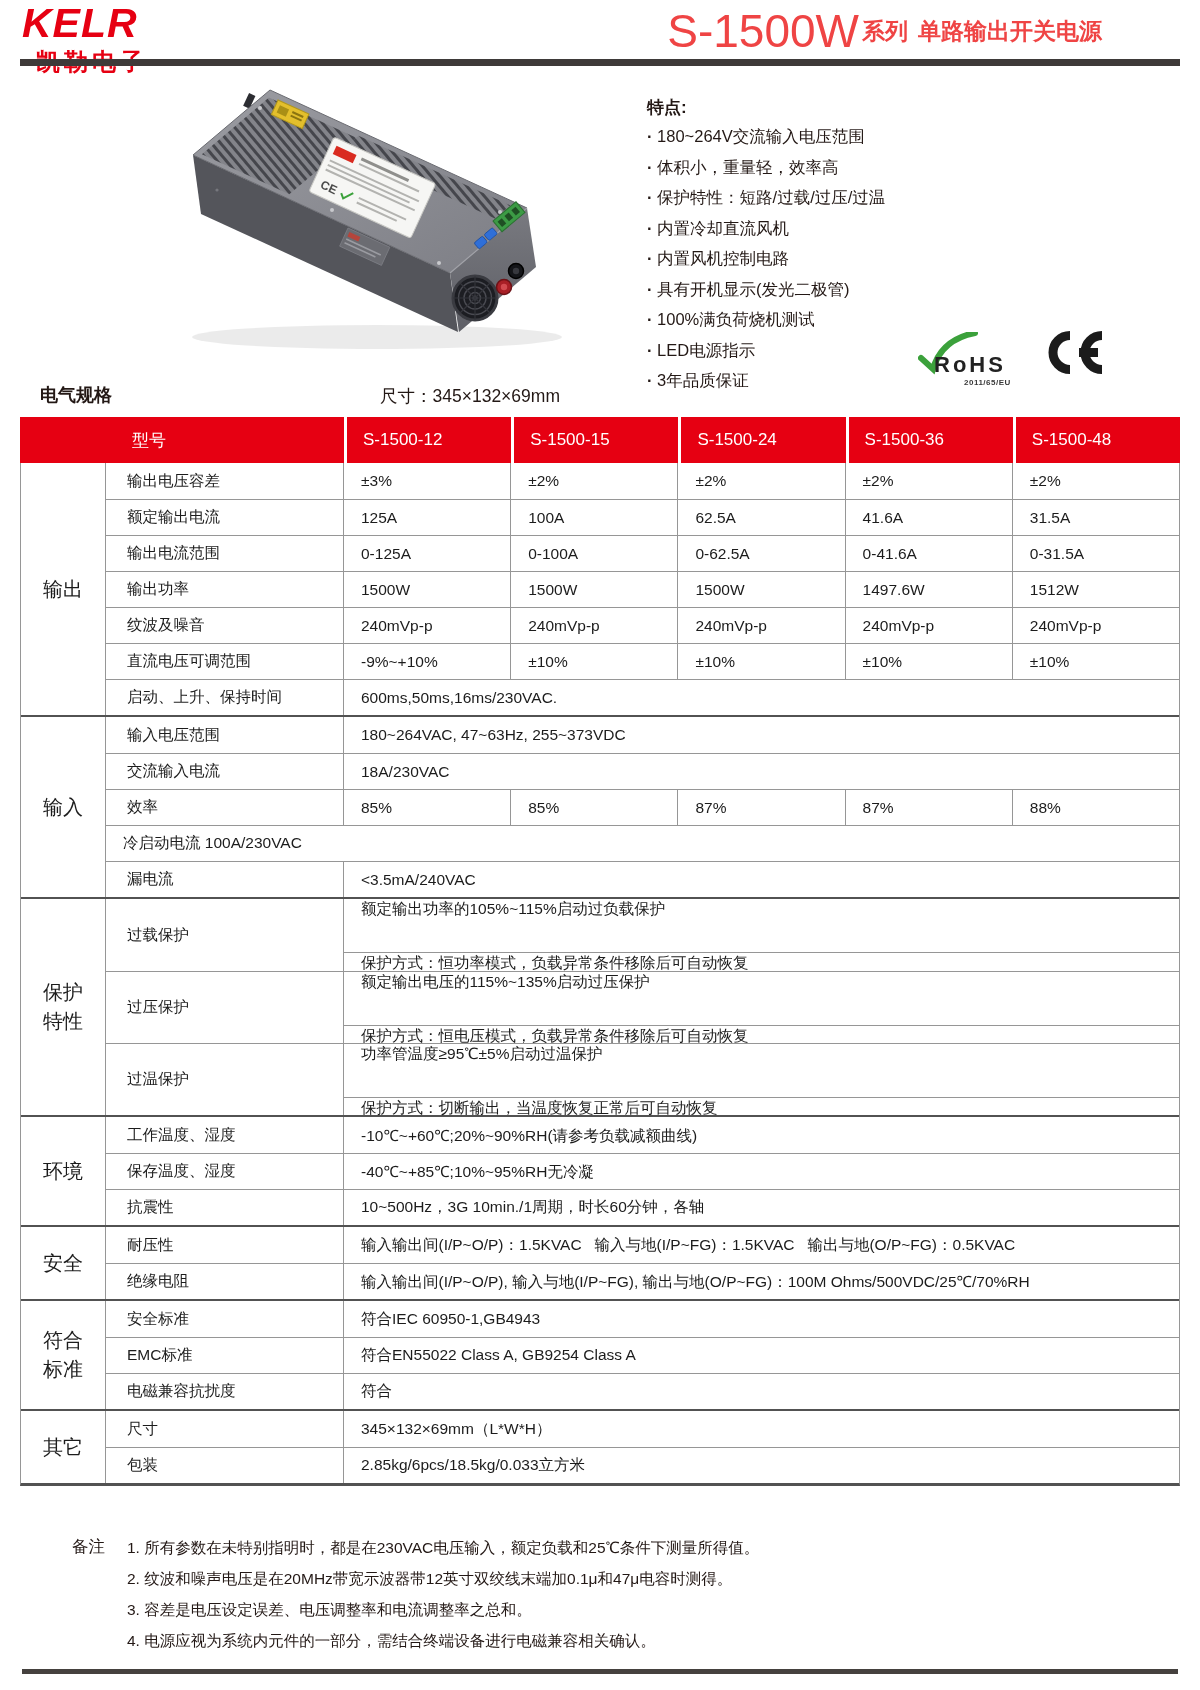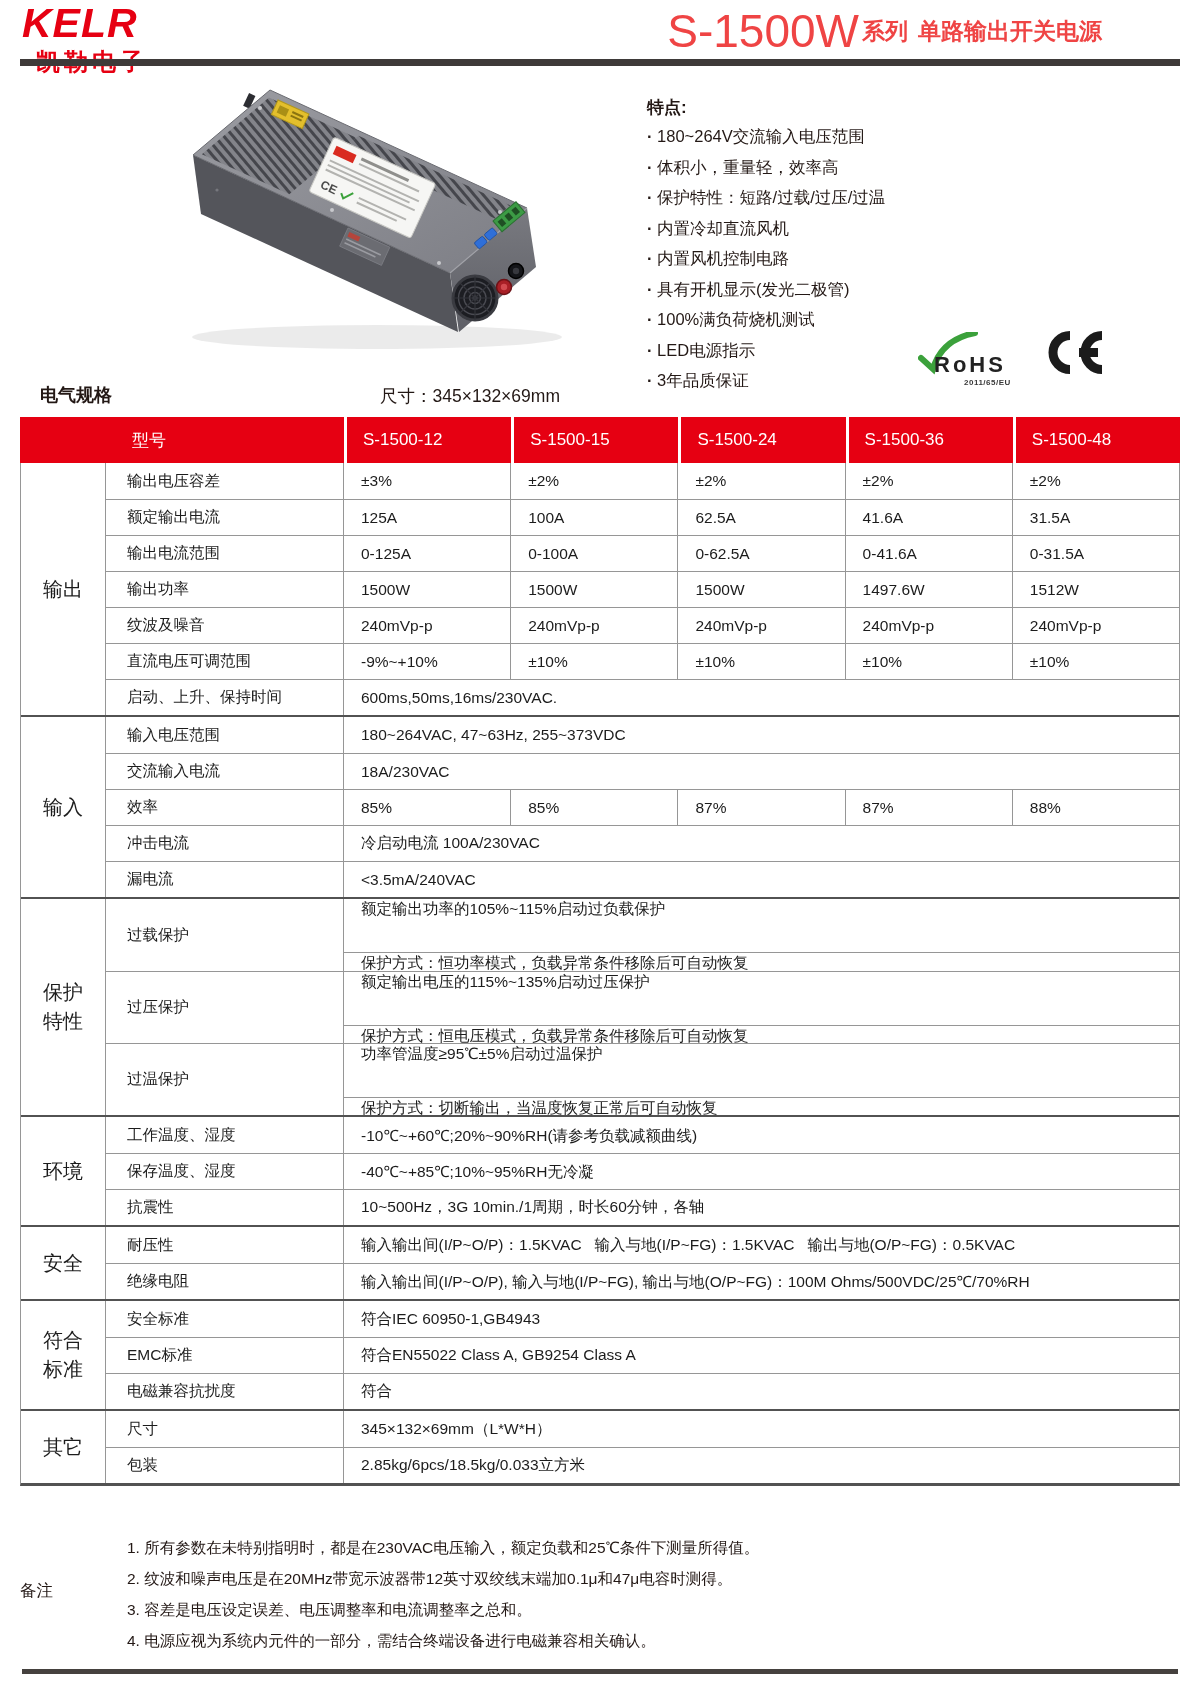--- a/index.html
+++ b/index.html
@@ -55,21 +55,21 @@
      box-sizing:border-box;flex:none;white-space:nowrap;}
   .v{flex:1;display:flex;align-items:center;padding-left:17px;box-sizing:border-box;white-space:nowrap;}
   .v + .v{border-left:1px solid #969696;}
   .sp{flex:1;display:flex;align-items:center;padding-left:17px;box-sizing:border-box;white-space:nowrap;}
   .pre{white-space:pre;}
   .subs{flex:1;display:flex;flex-direction:column;min-width:0;gap:32px;}
   .subs .sp + .sp{border-top:1px solid #969696;}
 
   
   .notes{position:absolute;left:20px;top:1532px;width:1160px;display:flex;}
-  .notes-label{width:85px;text-align:left;font-size:16.5px;padding-top:4px;flex:none;margin-top:44px;}
+  .notes-label{width:85px;text-align:right;font-size:16.5px;padding-top:4px;flex:none;}
   .notes ul{margin:0;padding:0 0 0 22px;}
   .notes li{list-style:none;font-size:15.5px;line-height:31px;white-space:nowrap;}
 
   .bottom-bar{position:absolute;left:22px;top:1669px;width:1156px;height:5px;background:#45413e;}
 </style>
 </head>
 <body>
 
 <div class="page">
 
@@ -289,21 +289,20 @@
           </div>
           <div class="r">
             <div class="p">效率</div>
             <div class="v">85%</div>
             <div class="v">85%</div>
             <div class="v">87%</div>
             <div class="v">87%</div>
             <div class="v">88%</div>
           </div>
           <div class="r">
-            <div class="p">冲击电流</div>
             <div class="sp">冷启动电流 100A/230VAC</div>
           </div>
           <div class="r">
             <div class="p">漏电流</div>
             <div class="sp">&lt;3.5mA/240VAC</div>
           </div>
         </div>
       </div>
 
       <div class="group">

